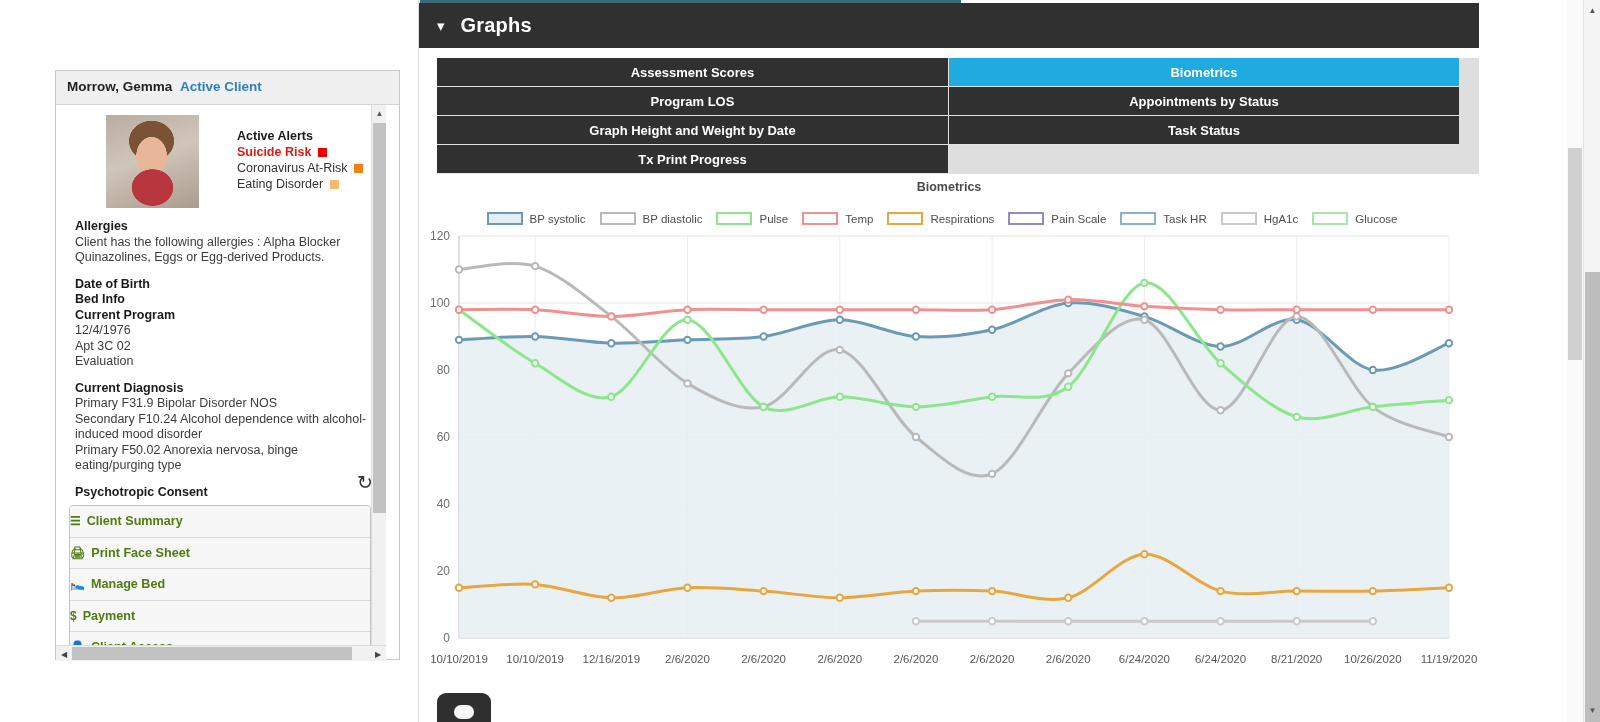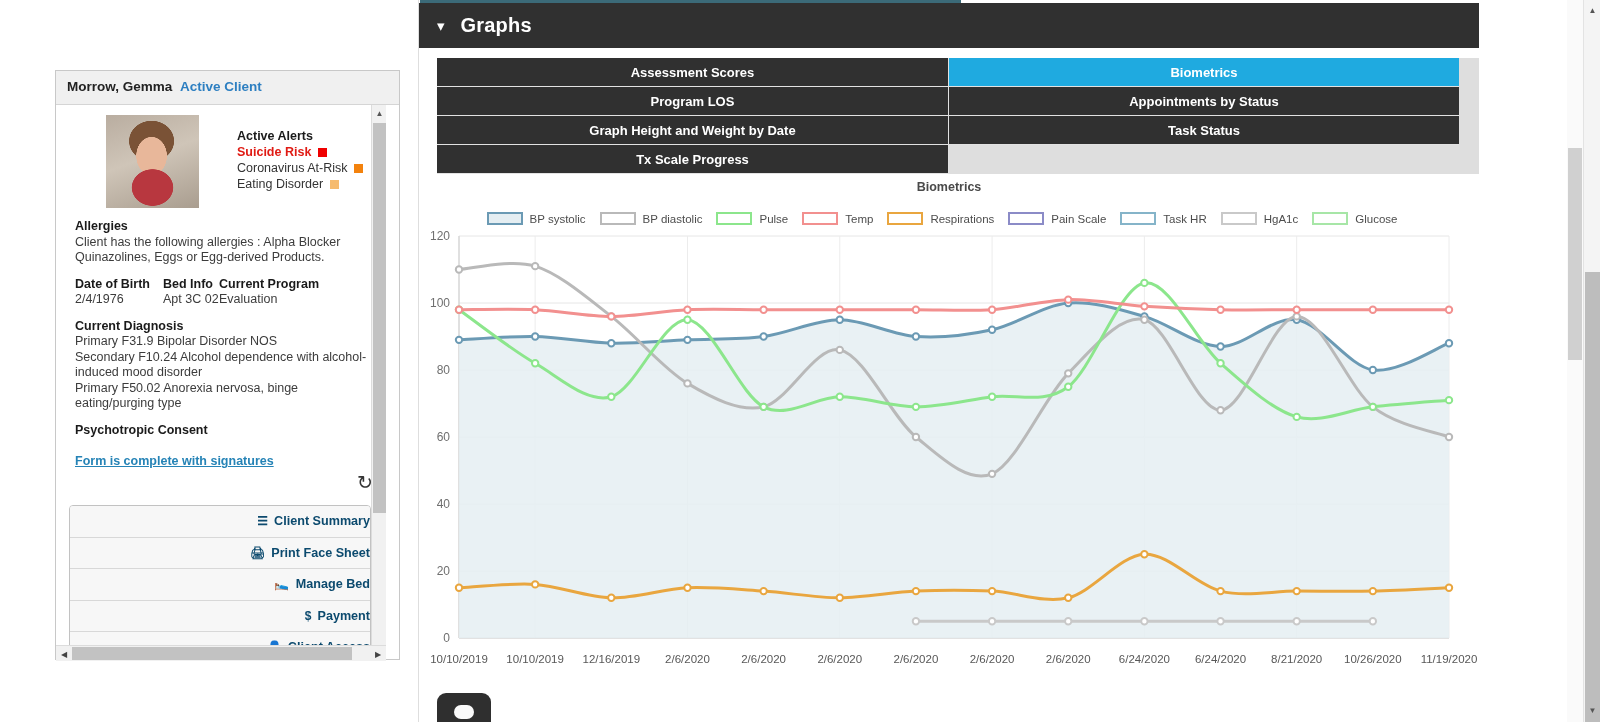--- a/index.html
+++ b/index.html
@@ -43,40 +43,40 @@
   }
   #alerts { margin-left: 38px; padding-top: 13px; font-size: 12.5px; color:#333; line-height: 16px; }
   #alerts .alerts-title { font-weight: bold; color:#1a1a1a; font-size:12.5px; }
   #alerts .alert-row { white-space: nowrap; }
   #alerts .alert-suicide { color: #e01b14; font-weight: bold; }
   .sq { display:inline-block; width:9px; height:9px; vertical-align:-1px; margin-left:3px; }
 
   .blk { padding: 0 14px 0 19px; font-size: 12.5px; color: #3c3c3c; line-height: 15.5px; }
   .blk h4 { margin: 11px 0 0 0; font-size: 12.5px; color:#1a1a1a; font-weight:bold; }
   .blk p  { margin: 0; }
-  .cols { display: flex; gap: 0; margin-top: 11px; }
+  .cols { display: flex; gap: 0; margin-top: 11px; flex-direction: column; }
   .cols .c1 { width: 88px; } .cols .c2 { width: 56px; } .cols .c3 { width: 120px; }
   .cols .hdr { font-weight: bold; color:#1a1a1a; font-size:12.5px; }
   .cols .val { color: #3c3c3c; font-size: 12.5px; }
   #consent-link {
     color: #2583b6; font-weight: bold; text-decoration: underline; font-size: 12.5px;
     display: inline-block; margin-top: 16px; cursor: pointer;
   }
   #refresh-icon {
     position: absolute; right: 13px; top: 368px; font-size: 19px; color:#333;
     line-height: 1; cursor: pointer;
   }
 
   #btn-group {
     position: absolute; left: 13px; top: 400px; width: 302px;
     border: 1px solid #c2c2c2; border-radius: 4px; overflow: hidden; background:#fbfbfb;
   }
   .cbtn {
-    height: 31.5px; line-height: 31.5px; text-align: right;
-    font-size: 12.6px; font-weight: bold; color: #0c4a6e; background: #f7f7f7;
+    height: 31.5px; line-height: 31.5px; text-align: left;
+    font-size: 12.6px; font-weight: bold; color: #4d7c0f; background: #f7f7f7;
     border-bottom: 1px solid #d8d8d8; cursor: pointer; white-space: nowrap;
   }
   .cbtn:last-child { border-bottom: none; }
   .cbtn .gi { font-size: 12px; margin-right: 6px; }
 
   
   #card-vscroll {
     position: absolute; right: 0; top: 0; width: 15px; height: 556px;
     background: #f1f1f1; border-left: 1px solid #dcdcdc;
   }
@@ -192,21 +192,21 @@
           <p>Client has the following allergies : Alpha Blocker Quinazolines, Eggs or Egg-derived Products.</p>
         </div>
 
         <div class="blk">
           <div class="cols">
             <div class="c1 hdr">Date of Birth</div>
             <div class="c2 hdr">Bed Info</div>
             <div class="c3 hdr">Current Program</div>
           </div>
           <div class="cols" style="margin-top:0">
-            <div class="c1 val">2/4/1976</div>
+            <div class="c1 val">12/4/1976</div>
             <div class="c2 val">Apt 3C 02</div>
             <div class="c3 val">Evaluation</div>
           </div>
         </div>
 
         <div class="blk">
           <h4>Current Diagnosis</h4>
           <p>Primary F31.9 Bipolar Disorder NOS</p>
           <p>Secondary F10.24 Alcohol dependence with alcohol-induced mood disorder</p>
           <p>Primary F50.02 Anorexia nervosa, binge eating/purging type</p>
@@ -269,21 +269,21 @@
       <div class="tab active">Biometrics</div>
 
       <div class="tab">Program LOS</div>
       <div class="tabgap"></div>
       <div class="tab">Appointments by Status</div>
 
       <div class="tab">Graph Height and Weight by Date</div>
       <div class="tabgap"></div>
       <div class="tab">Task Status</div>
 
-      <div class="tab">Tx Scale Progress</div>
+      <div class="tab">Tx Print Progress</div>
       <div class="tabgap"></div>
       <div class="tab empty"></div>
     </div>
 
     <div id="chart-title">Biometrics</div>
 
     <div id="legend">
         <div class="leg">
           <div class="sw" style="border-color: rgb(107, 154, 180); background: rgb(229, 238, 242);"></div>
           <span class="lb">BP systolic</span>

